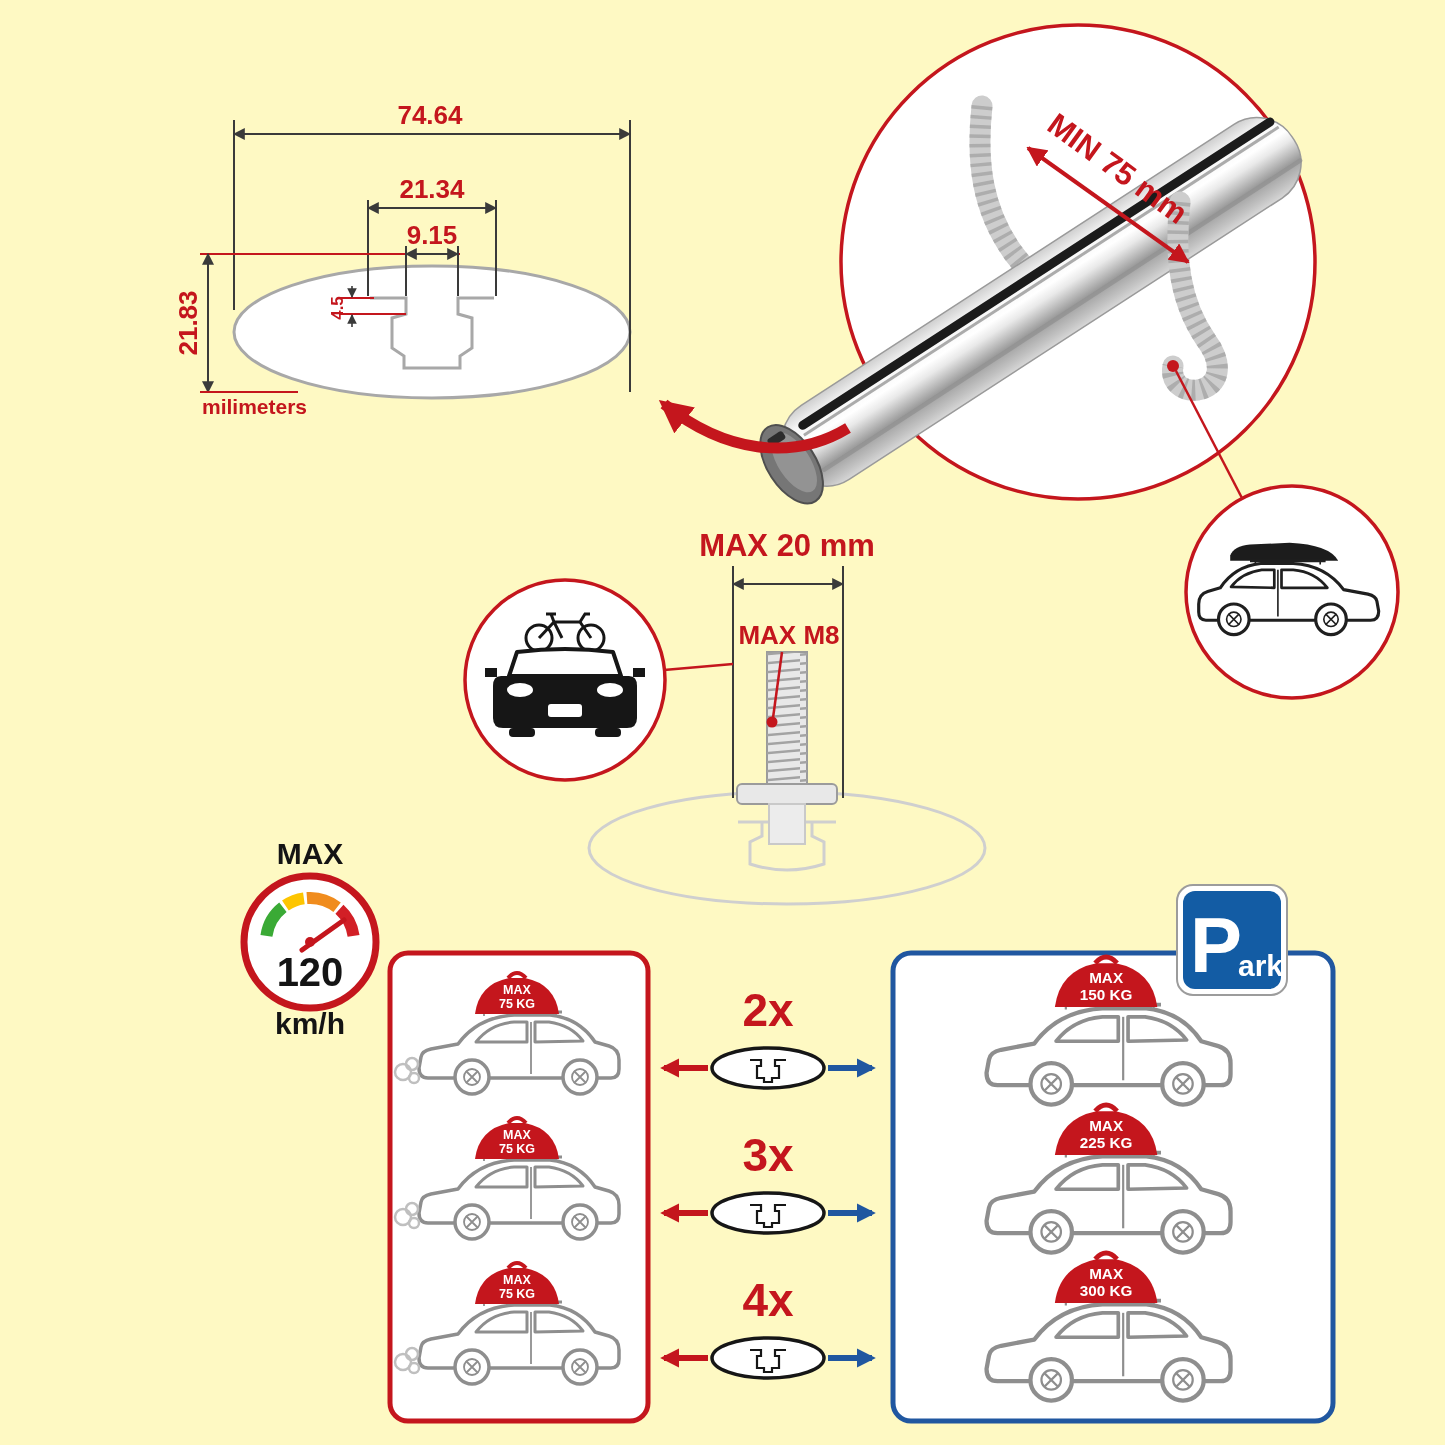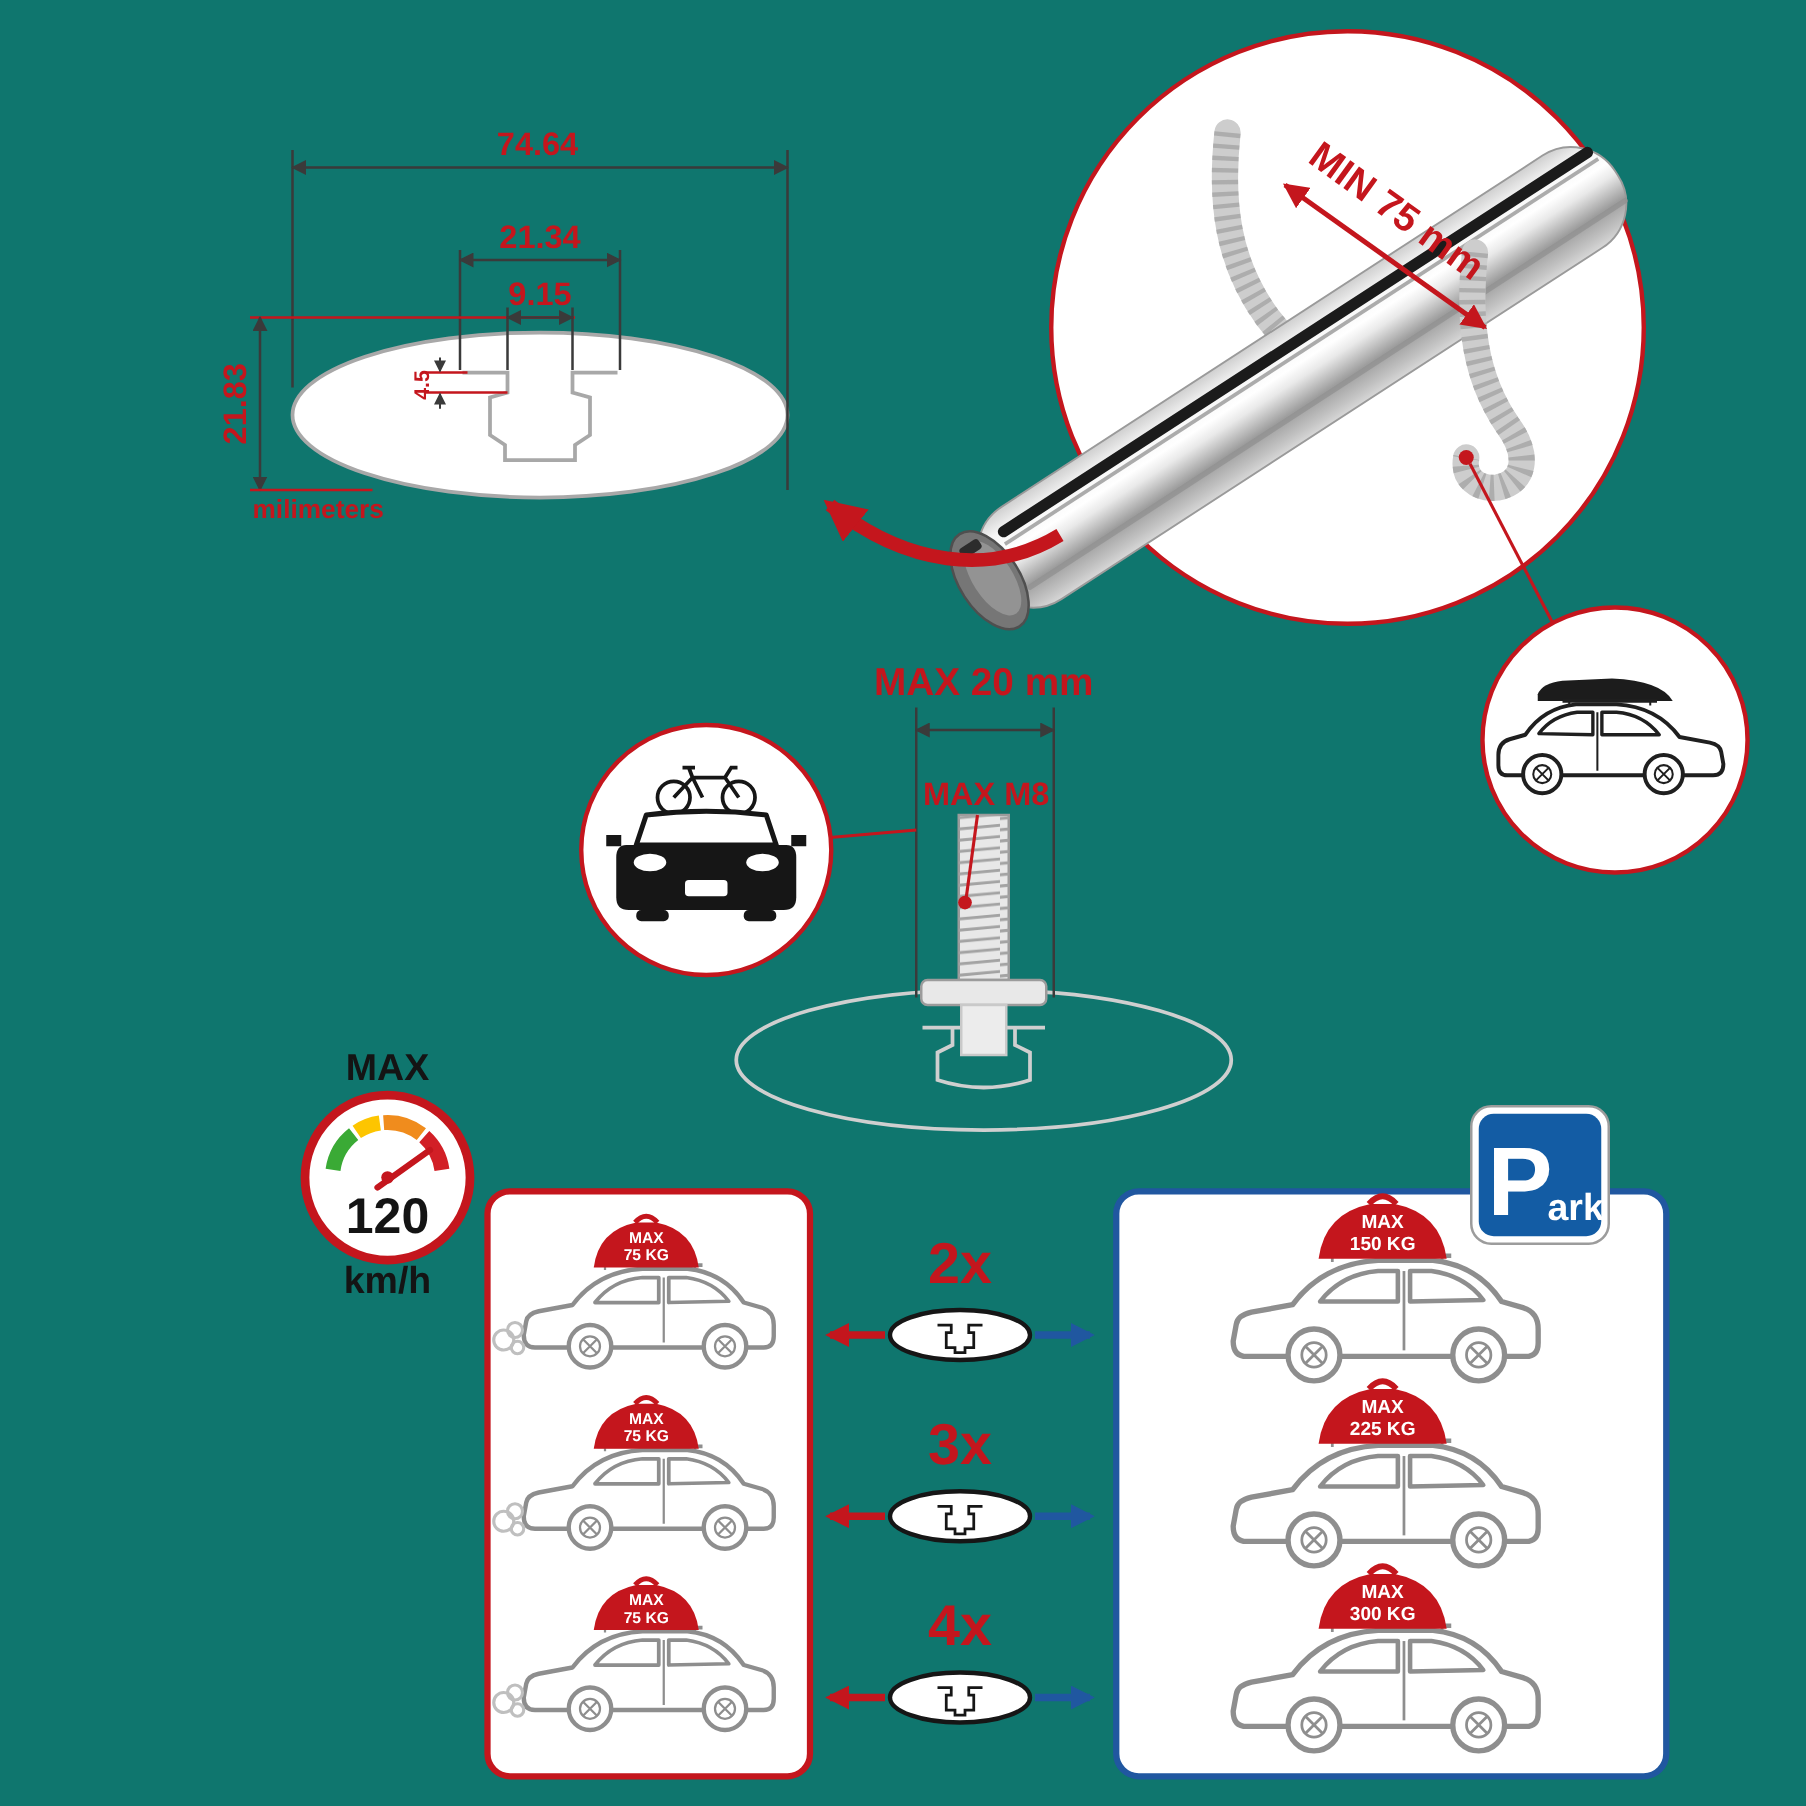--- a/index.html
+++ b/index.html
@@ -1,16 +1,16 @@
 <!DOCTYPE html>
 <html><head>
 <meta charset="utf-8">
 <style>
   html,body{margin:0;padding:0;background:#fff}
-  .stage{position:relative;width:1445px;height:1445px;background:#0f766e;font-family:"Liberation Sans",sans-serif;overflow:hidden}
+  .stage{position:relative;width:1445px;height:1445px;background:#fef9c3;font-family:"Liberation Sans",sans-serif;overflow:hidden}
   svg{display:block}
   text{font-family:"Liberation Sans",sans-serif}
   .profile{fill:none;stroke:#a8a8a8;stroke-width:3}
   .profile-fill{fill:#fff;stroke:#a8a8a8;stroke-width:3}
   .ghost{fill:none;stroke:#cfcfcf;stroke-width:3}
   .dim{fill:none;stroke:#3a3a3a;stroke-width:2}
   .dim-thin{fill:none;stroke:#3a3a3a;stroke-width:1.6}
   .dimred{fill:none;stroke:#c4161d;stroke-width:2}
   .red-line{fill:none;stroke:#c4161d;stroke-width:2.5}
   .red-arrow{fill:none;stroke:#c4161d;stroke-width:4}

